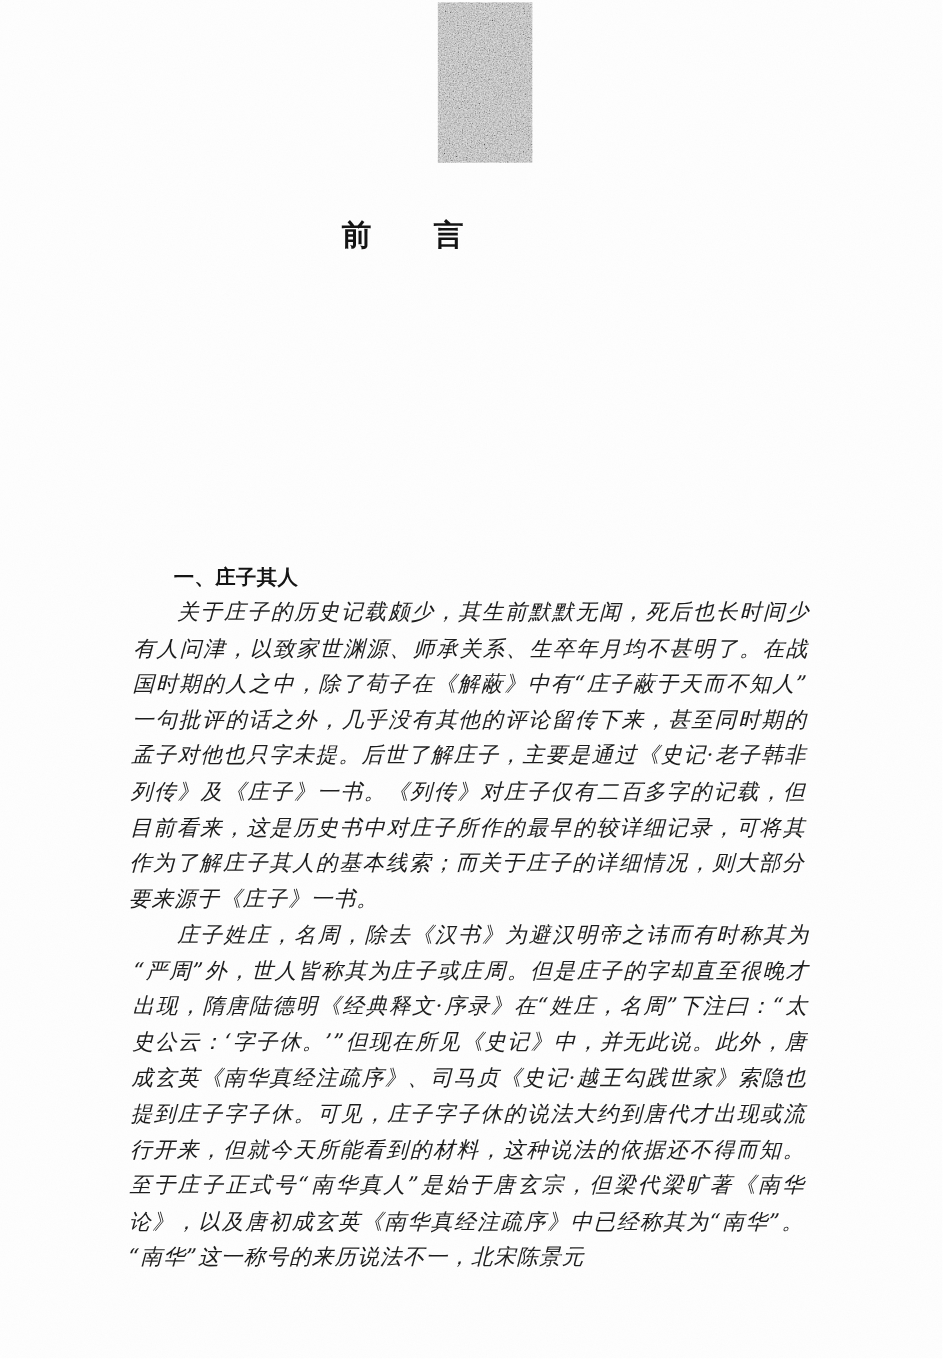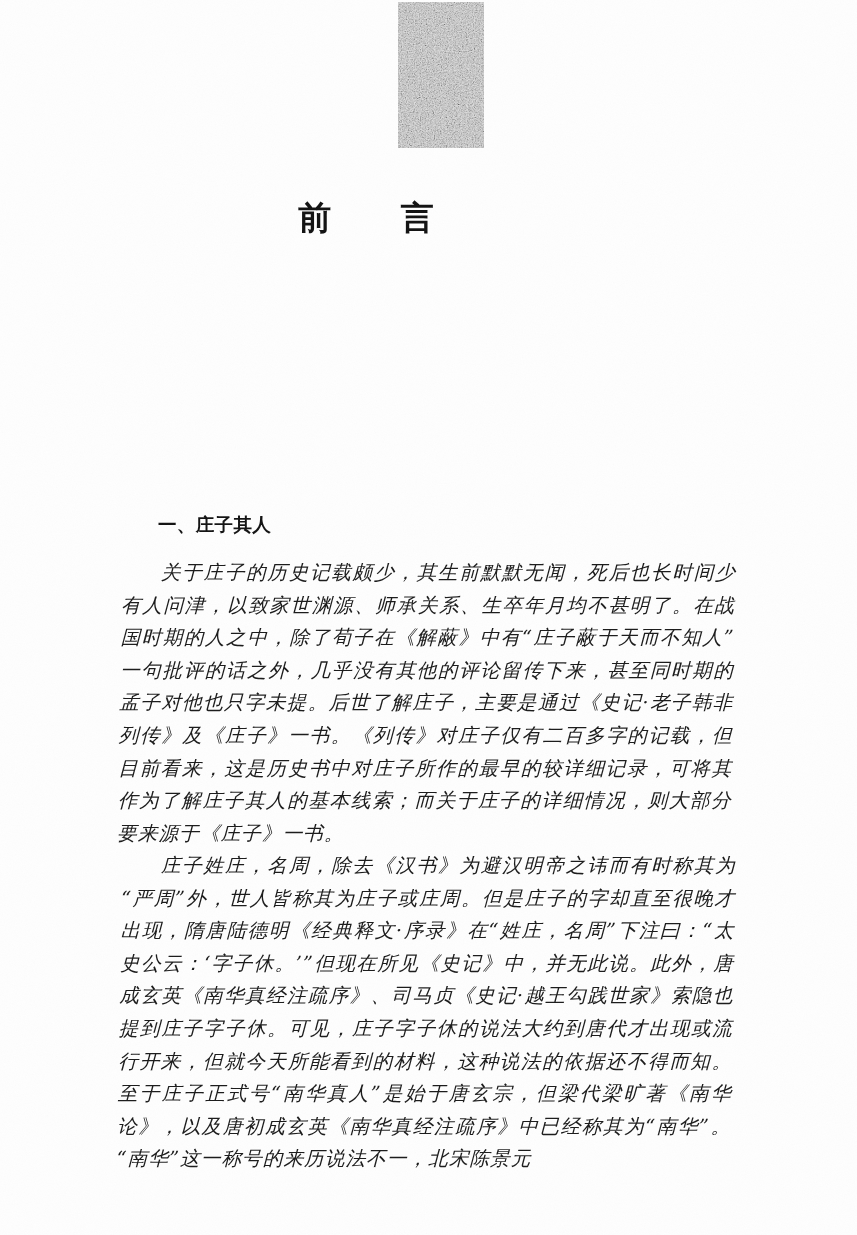--- a/index.html
+++ b/index.html
@@ -39,40 +39,40 @@
 
   
   .doc-title {
     position: absolute;
     left: 0;
     top: 196px;
     width: 732px;
     text-align: center;
     font-family: "DejaVu Sans", sans-serif;
     font-weight: bold;
-    font-size: 33px;
+    font-size: 27px;
     letter-spacing: 0.55em;
     text-indent: 0.55em;
     color: #111;
   }
 
   
   .content {
     position: absolute;
     left: 122px;
     top: 512px;
     width: 614px;
   }
 
   .section-heading {
     font-family: "DejaVu Sans", sans-serif;
     font-weight: bold;
     font-size: 18.5px;
     color: #121212;
-    margin: 0 0 20px 0;
+    margin: 0 0 4px 0;
     padding-left: 36px;
     letter-spacing: 0.02em;
   }
 
   .para {
     font-family: "DejaVu Serif", serif;
     font-size: 19.6px;
     line-height: 32.6px;
     color: #1a1a1a;
     margin: 0;

